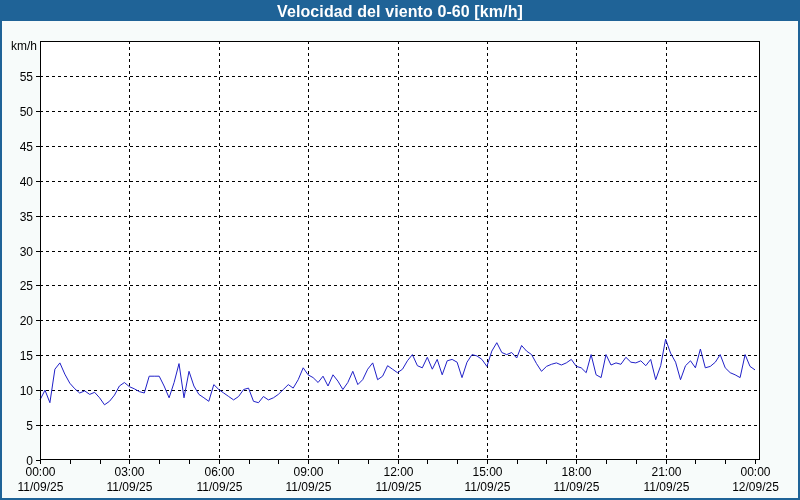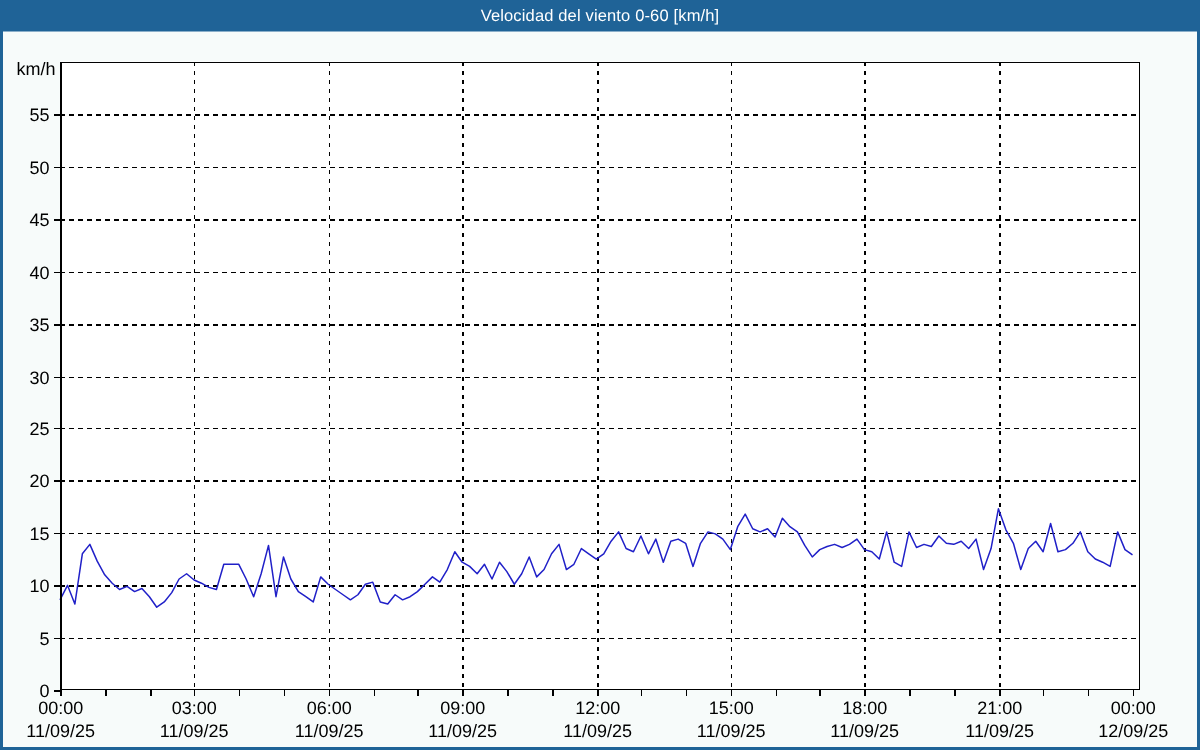--- a/index.html
+++ b/index.html
@@ -15,21 +15,21 @@
     border:2px solid #1f6397;
     pointer-events:none;
   }
   .titlebar{
     position:absolute;left:0;top:0;width:800px;height:21px;
     background:#1f6397;
     border-top:2px solid #3d7fae;
     display:flex;align-items:center;justify-content:center;
   }
   .titlebar .title{
-    color:#ffffff;font-size:11px;font-weight:normal;line-height:19px;
+    color:#ffffff;font-size:16px;font-weight:bold;line-height:19px;
     letter-spacing:0.1px;
   }
   svg text{
     font-family:"Liberation Sans", sans-serif;
     fill:#000000;
   }
   .axis-text{font-size:12px;}
 </style>
 </head>
 <body>

